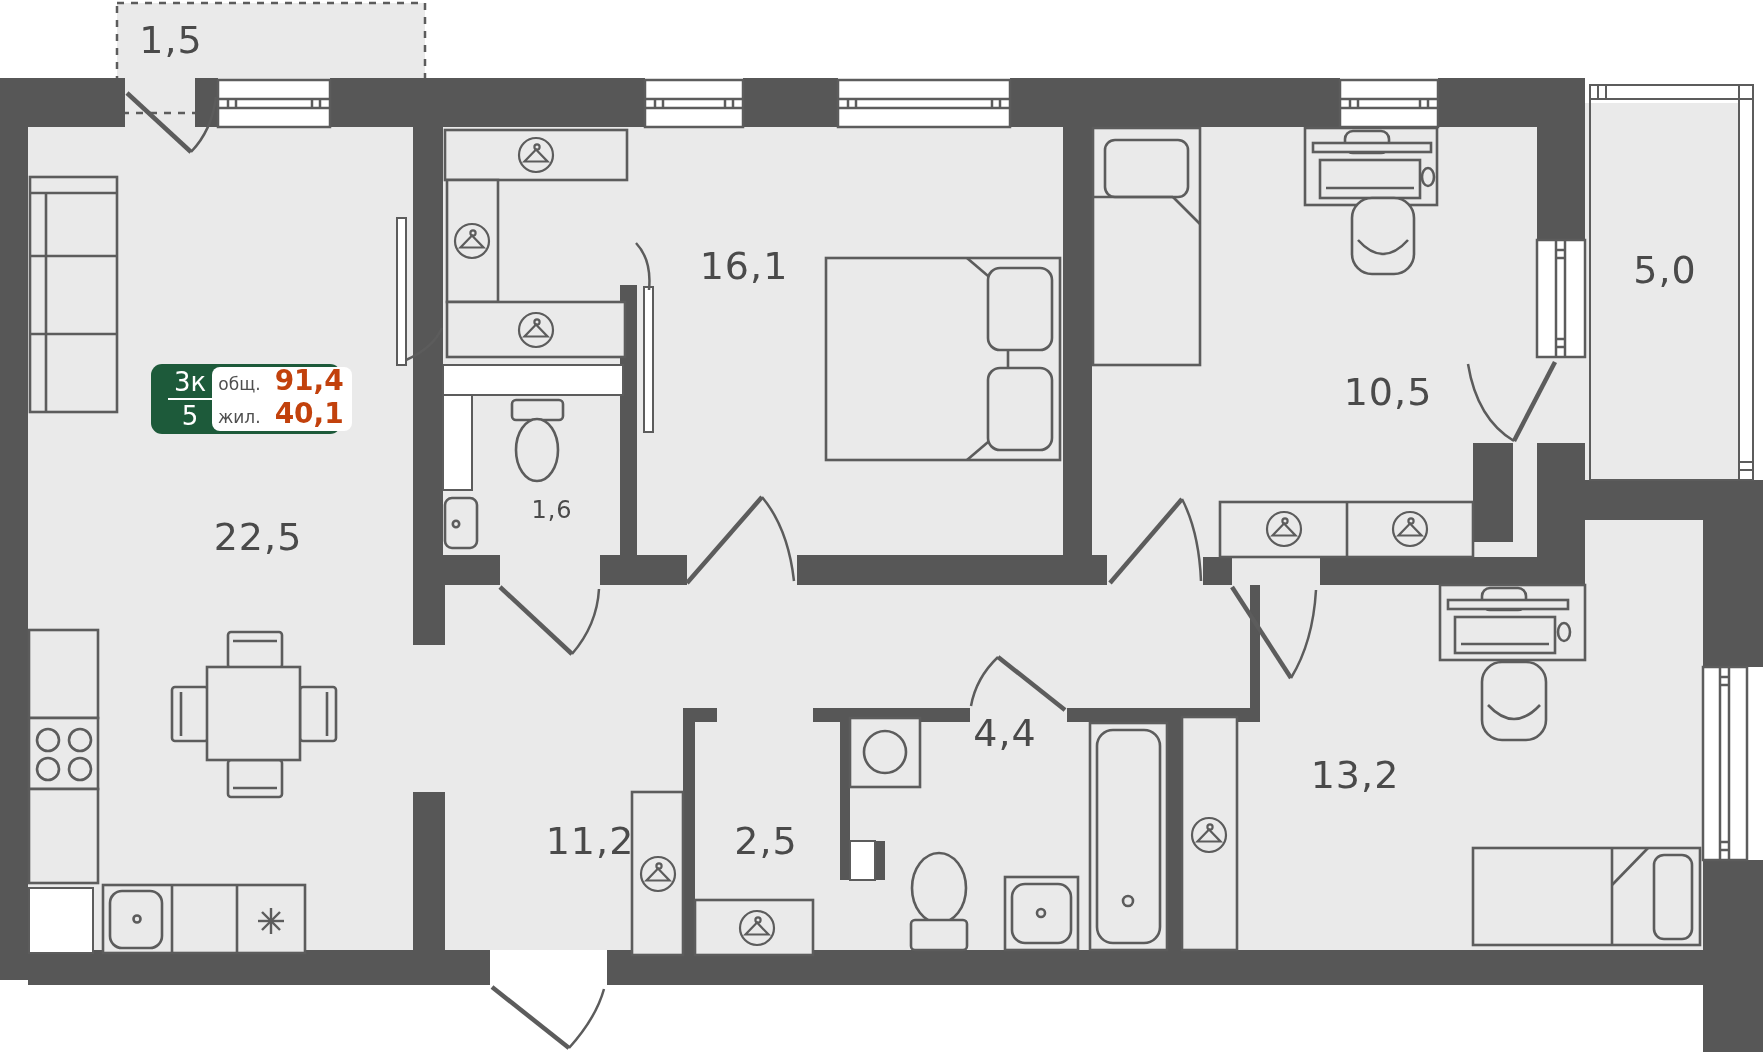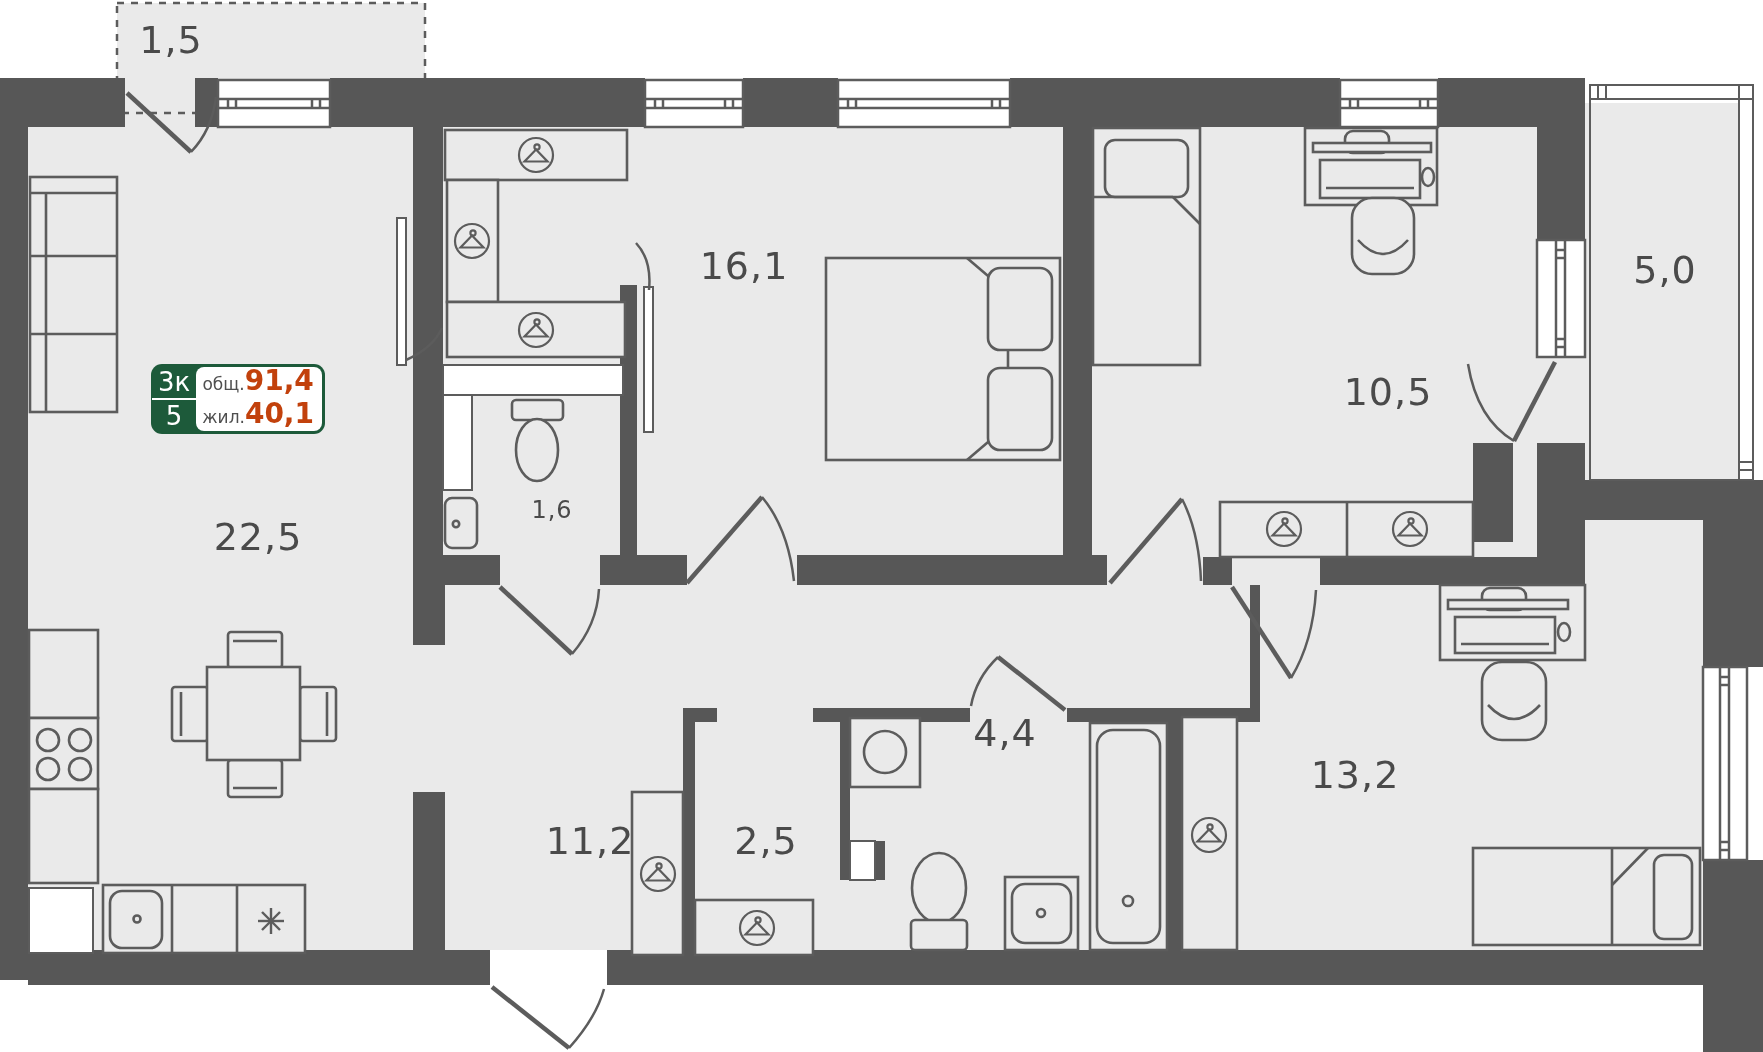--- a/index.html
+++ b/index.html
@@ -2,26 +2,26 @@
 <html><head>
 <meta charset="utf-8">
 <style>
   html,body{margin:0;padding:0;background:#ffffff;}
   body{font-family:"DejaVu Sans","Liberation Sans",sans-serif;}
   #stage{position:relative;width:1763px;height:1052px;background:#ffffff;overflow:hidden;}
   #stage svg{position:absolute;left:0;top:0;}
   .room-label{position:absolute;transform:translate(-50%,-50%);font-size:38px;color:#4a4a4a;letter-spacing:1px;white-space:nowrap;}
   .room-label.sm{font-size:24px;}
   
-  .badge{position:absolute;left:152px;top:365px;width:172px;height:68px;background:#1d5a3a;border-radius:10px;display:flex;box-shadow:0 0 0 1px #1d5a3a;}
+  .badge{position:absolute;left:152px;top:365px;width:172px;height:68px;background:#1d5a3a;border-radius:10px;display:flex;box-shadow:0 0 0 1px #1d5a3a;padding-left:16px;}
   .badge-left{width:58px;display:flex;flex-direction:column;align-items:center;justify-content:center;color:#ffffff;}
   .badge-left .t{font-size:26px;line-height:30px;}
   .badge-left .sep{width:44px;border-top:2px solid #ffffff;margin:1px 0;}
   .badge-right{flex:1;background:#ffffff;border-radius:8px;margin:2px 2px 2px 0;display:flex;flex-direction:column;justify-content:center;padding:0 8px 0 6px;}
-  .badge-row{display:flex;align-items:baseline;justify-content:center;line-height:30px;}
+  .badge-row{display:flex;align-items:baseline;justify-content:flex-end;line-height:30px;gap:14px;}
   .badge-row .lbl{font-size:17px;color:#4f4f4f;}
   .badge-row .val{font-size:28px;font-weight:bold;color:#c2410c;letter-spacing:0;}
 </style>
 </head>
 <body>
 
 <div id="stage">
 
 <svg width="1763" height="1052" viewBox="0 0 1763 1052">
   <defs>

